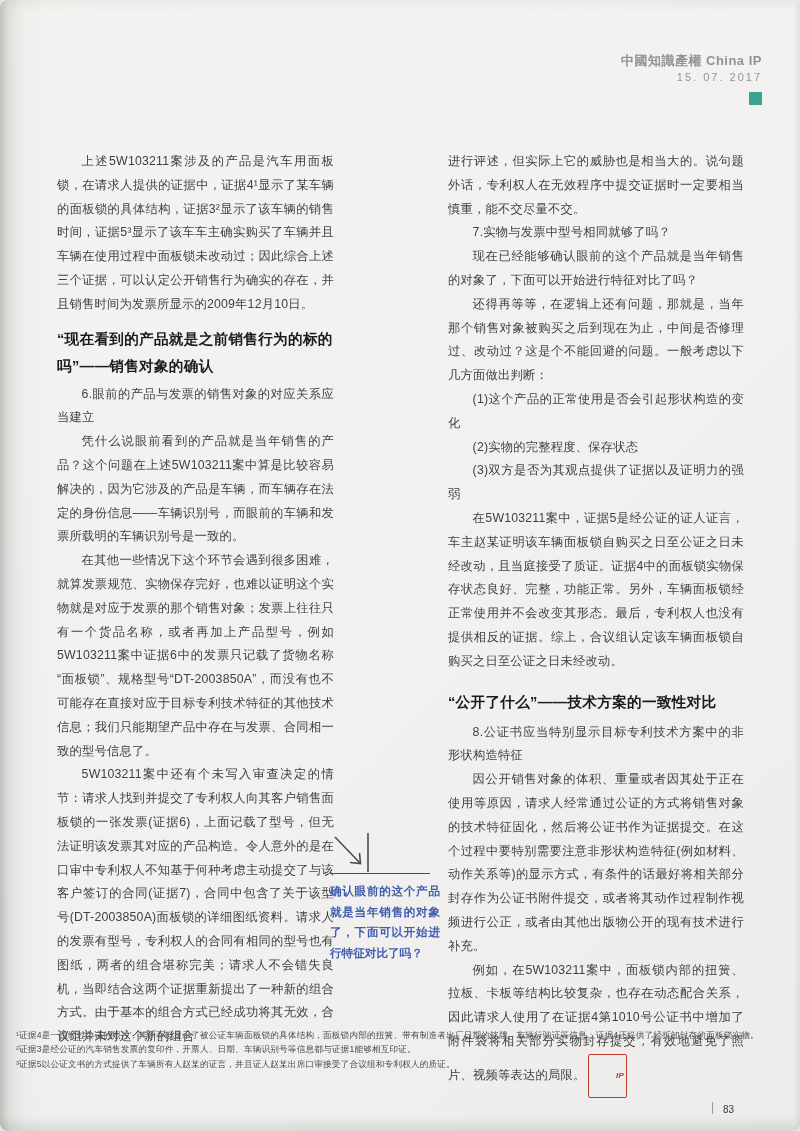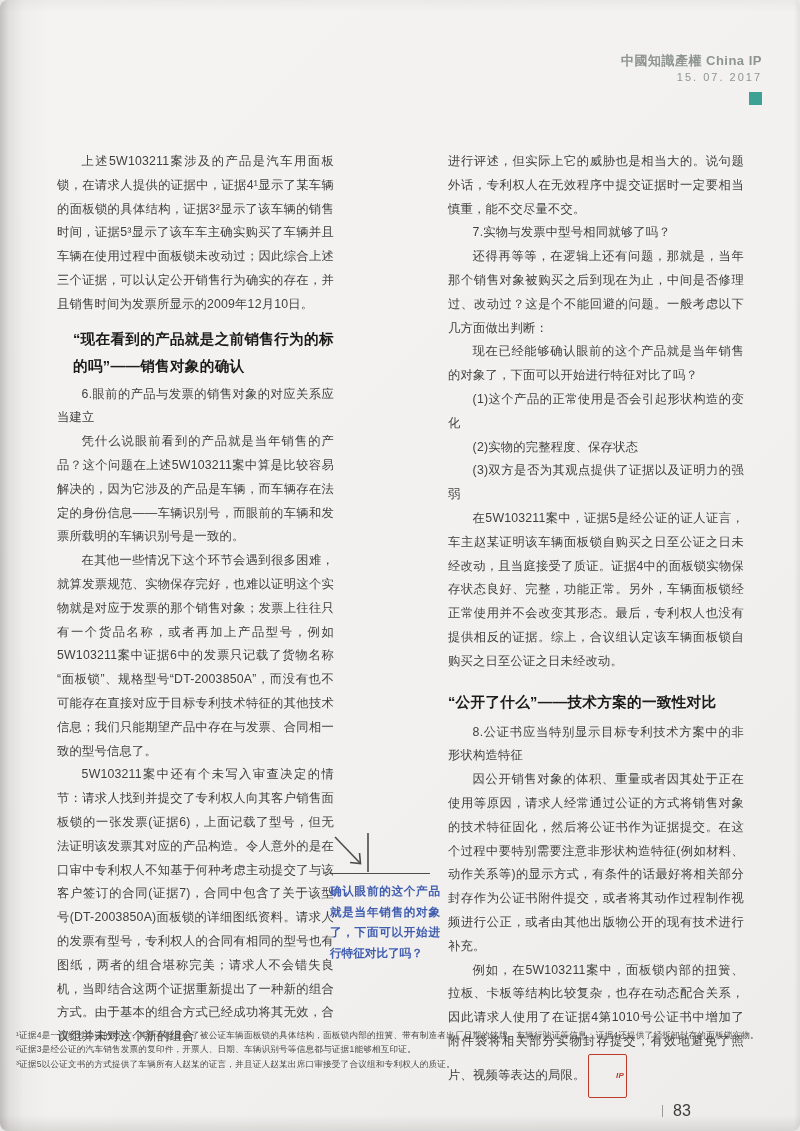--- a/index.html
+++ b/index.html
@@ -20,30 +20,30 @@
   }
   .mast{position:absolute;top:52px;right:38px;text-align:right;color:#8e9591;line-height:1.35;}
   .mag{font-size:13px;font-weight:bold;letter-spacing:0.5px;}
   .date{font-size:11px;letter-spacing:2px;}
   .accent-sq{position:absolute;top:92px;right:38px;width:13px;height:13px;background:#3ba294;}
   .col{position:absolute;top:150px;}
   .col.left{left:57px;width:277px;}
   .col.right{left:448px;width:296px;}
   p.b{margin:0;font-size:12.3px;line-height:23.8px;text-align:justify;letter-spacing:0.2px;}
   p.ind{text-indent:2em;}
-  h2{margin:9px 0 3px 16px;font-size:14.6px;line-height:27px;font-weight:bold;color:#1b1b1a;letter-spacing:0.3px;}
+  h2{margin:9px 0 3px 0;font-size:14.6px;line-height:27px;font-weight:bold;color:#1b1b1a;letter-spacing:0.3px;}
   h2.h2b{margin:15px 0 5px 0;}
   .endmark{display:inline-block;margin-left:3px;color:#c0392b;border:1px solid #c0392b;font-size:8px;font-weight:bold;font-style:italic;line-height:10px;padding:16px 2px;border-radius:2px;vertical-align:1px;}
   .pullquote{position:absolute;left:330px;top:832px;width:110px;}
   .arrow{display:block;margin-left:1px;}
   .pq-rule{width:100px;border-top:1.6px solid #4c4c4a;margin-top:-3px;}
   .pq-text{margin-top:7px;color:#3f5cb0;font-weight:bold;font-size:11.6px;line-height:20.5px;text-align:justify;}
   .footnotes{position:absolute;left:16px;top:1030px;width:772px;color:#4b4a48;}
   .footnotes p{margin:0 0 3.5px 0;font-size:8.6px;line-height:10.8px;letter-spacing:0.2px;}
-  .pageno{position:absolute;left:662px;top:1102px;font-size:16px;color:#3d3c3a;}
+  .pageno{position:absolute;left:712px;top:1102px;font-size:10px;color:#3d3c3a;}
   .pn-bar{display:inline-block;width:1px;height:12px;background:#9a9896;margin-right:10px;vertical-align:-1px;}
 </style>
 </head>
 <body>
 
 <div class="page">
 
   <header class="mast">
     <div class="mag">中國知識產權 China IP</div>
     <div class="date">15. 07. 2017</div>
@@ -55,22 +55,22 @@
     <h2>“现在看到的产品就是之前销售行为的标的吗”——销售对象的确认</h2>
     <p class="b ind">6.眼前的产品与发票的销售对象的对应关系应当建立</p>
     <p class="b ind">凭什么说眼前看到的产品就是当年销售的产品？这个问题在上述5W103211案中算是比较容易解决的，因为它涉及的产品是车辆，而车辆存在法定的身份信息——车辆识别号，而眼前的车辆和发票所载明的车辆识别号是一致的。</p>
     <p class="b ind">在其他一些情况下这个环节会遇到很多困难，就算发票规范、实物保存完好，也难以证明这个实物就是对应于发票的那个销售对象；发票上往往只有一个货品名称，或者再加上产品型号，例如5W103211案中证据6中的发票只记载了货物名称“面板锁”、规格型号“DT-2003850A”，而没有也不可能存在直接对应于目标专利技术特征的其他技术信息；我们只能期望产品中存在与发票、合同相一致的型号信息了。</p>
     <p class="b ind">5W103211案中还有个未写入审查决定的情节：请求人找到并提交了专利权人向其客户销售面板锁的一张发票(证据6)，上面记载了型号，但无法证明该发票其对应的产品构造。令人意外的是在口审中专利权人不知基于何种考虑主动提交了与该客户签订的合同(证据7)，合同中包含了关于该型号(DT-2003850A)面板锁的详细图纸资料。请求人的发票有型号，专利权人的合同有相同的型号也有图纸，两者的组合堪称完美；请求人不会错失良机，当即结合这两个证据重新提出了一种新的组合方式。由于基本的组合方式已经成功将其无效，合议组并未对这个新的组合</p>
   </section>
 
   <section class="col right">
     <p class="b">进行评述，但实际上它的威胁也是相当大的。说句题外话，专利权人在无效程序中提交证据时一定要相当慎重，能不交尽量不交。</p>
     <p class="b ind">7.实物与发票中型号相同就够了吗？</p>
+    <p class="b ind">现在已经能够确认眼前的这个产品就是当年销售的对象了，下面可以开始进行特征对比了吗？</p>
     <p class="b ind">还得再等等，在逻辑上还有问题，那就是，当年那个销售对象被购买之后到现在为止，中间是否修理过、改动过？这是个不能回避的问题。一般考虑以下几方面做出判断：</p>
-    <p class="b ind">现在已经能够确认眼前的这个产品就是当年销售的对象了，下面可以开始进行特征对比了吗？</p>
     <p class="b ind">(1)这个产品的正常使用是否会引起形状构造的变化</p>
     <p class="b ind">(2)实物的完整程度、保存状态</p>
     <p class="b ind">(3)双方是否为其观点提供了证据以及证明力的强弱</p>
     <p class="b ind">在5W103211案中，证据5是经公证的证人证言，车主赵某证明该车辆面板锁自购买之日至公证之日未经改动，且当庭接受了质证。证据4中的面板锁实物保存状态良好、完整，功能正常。另外，车辆面板锁经正常使用并不会改变其形态。最后，专利权人也没有提供相反的证据。综上，合议组认定该车辆面板锁自购买之日至公证之日未经改动。</p>
     <h2 class="h2b">“公开了什么”——技术方案的一致性对比</h2>
     <p class="b ind">8.公证书应当特别显示目标专利技术方案中的非形状构造特征</p>
     <p class="b ind">因公开销售对象的体积、重量或者因其处于正在使用等原因，请求人经常通过公证的方式将销售对象的技术特征固化，然后将公证书作为证据提交。在这个过程中要特别需要注意非形状构造特征(例如材料、动作关系等)的显示方式，有条件的话最好将相关部分封存作为公证书附件提交，或者将其动作过程制作视频进行公正，或者由其他出版物公开的现有技术进行补充。</p>
     <p class="b ind"><span>例如，在5W103211案中，面板锁内部的扭簧、拉板、卡板等结构比较复杂，也存在动态配合关系，因此请求人使用了在证据4第1010号公证书中增加了附件袋将相关部分实物封存提交，有效地避免了照片、视频等表达的局限。</span><span class="endmark">IP</span></p>
   </section>
 

